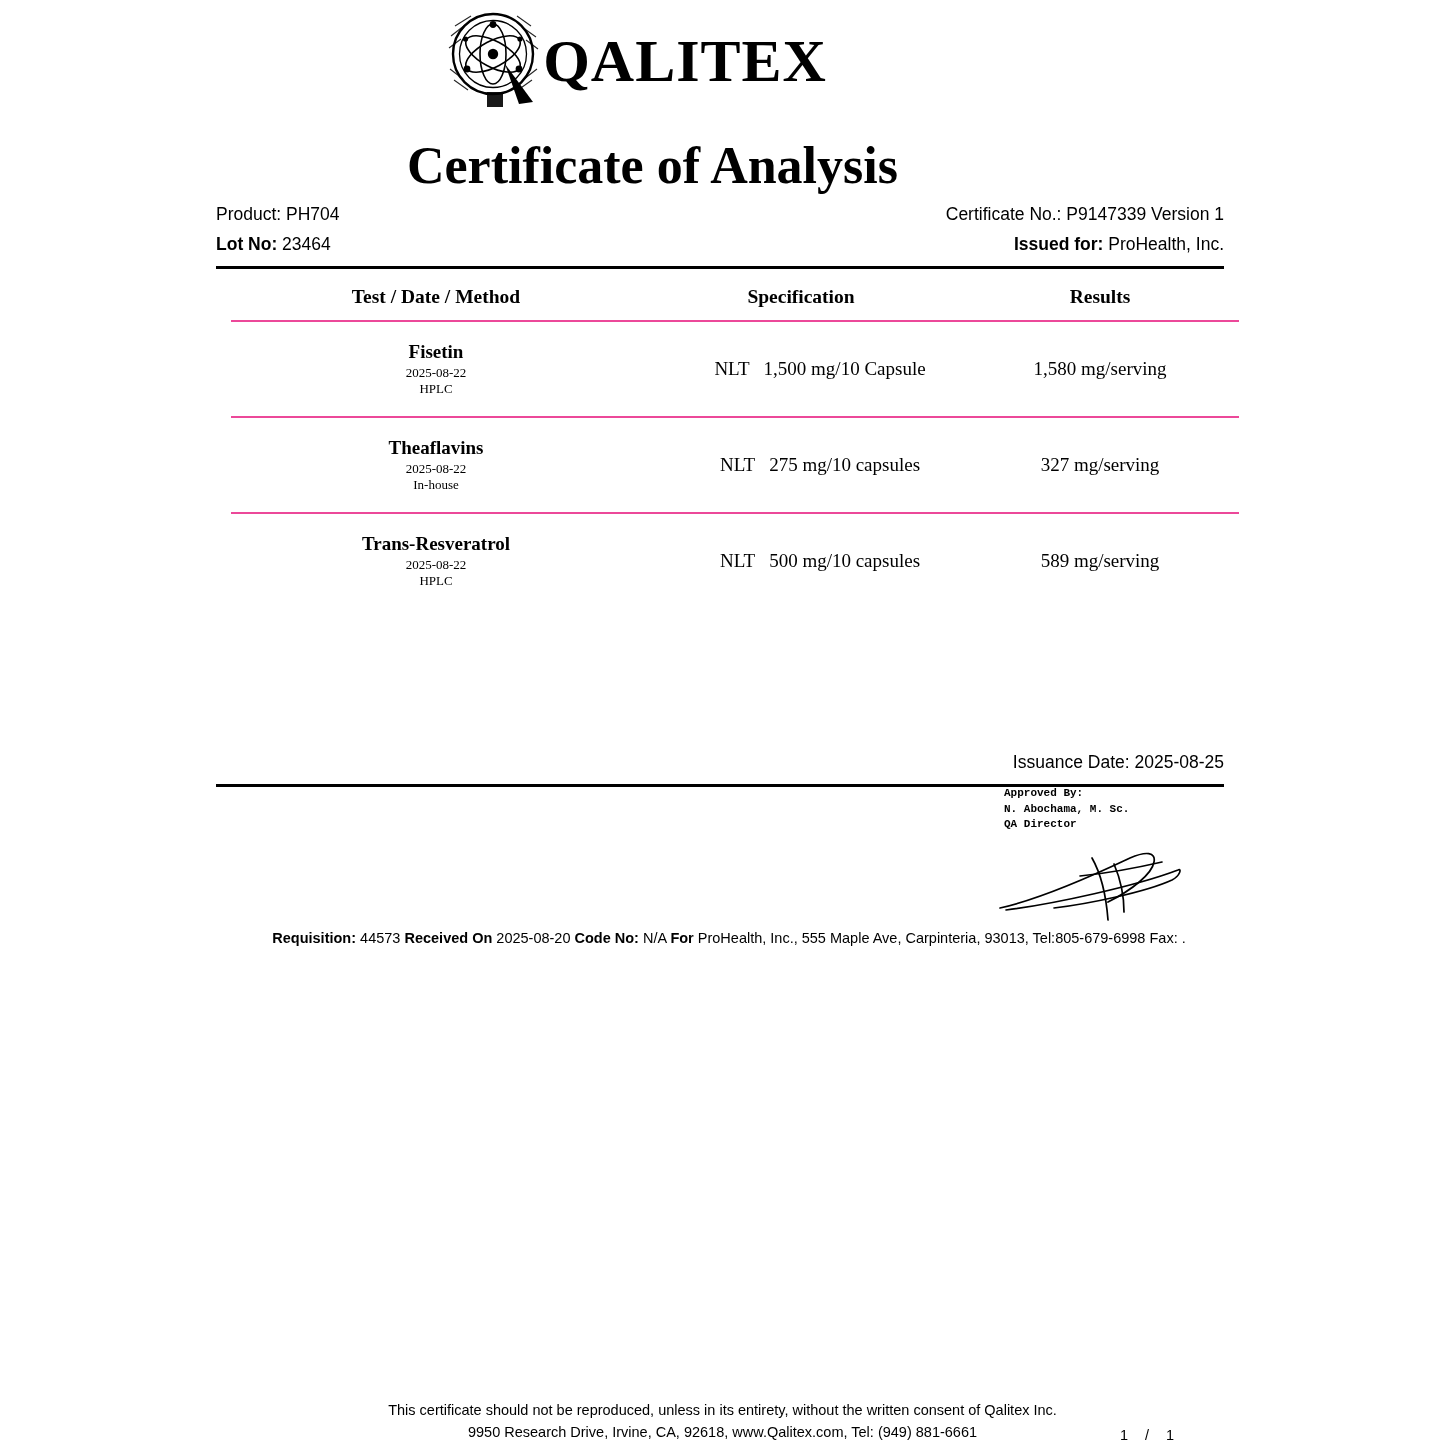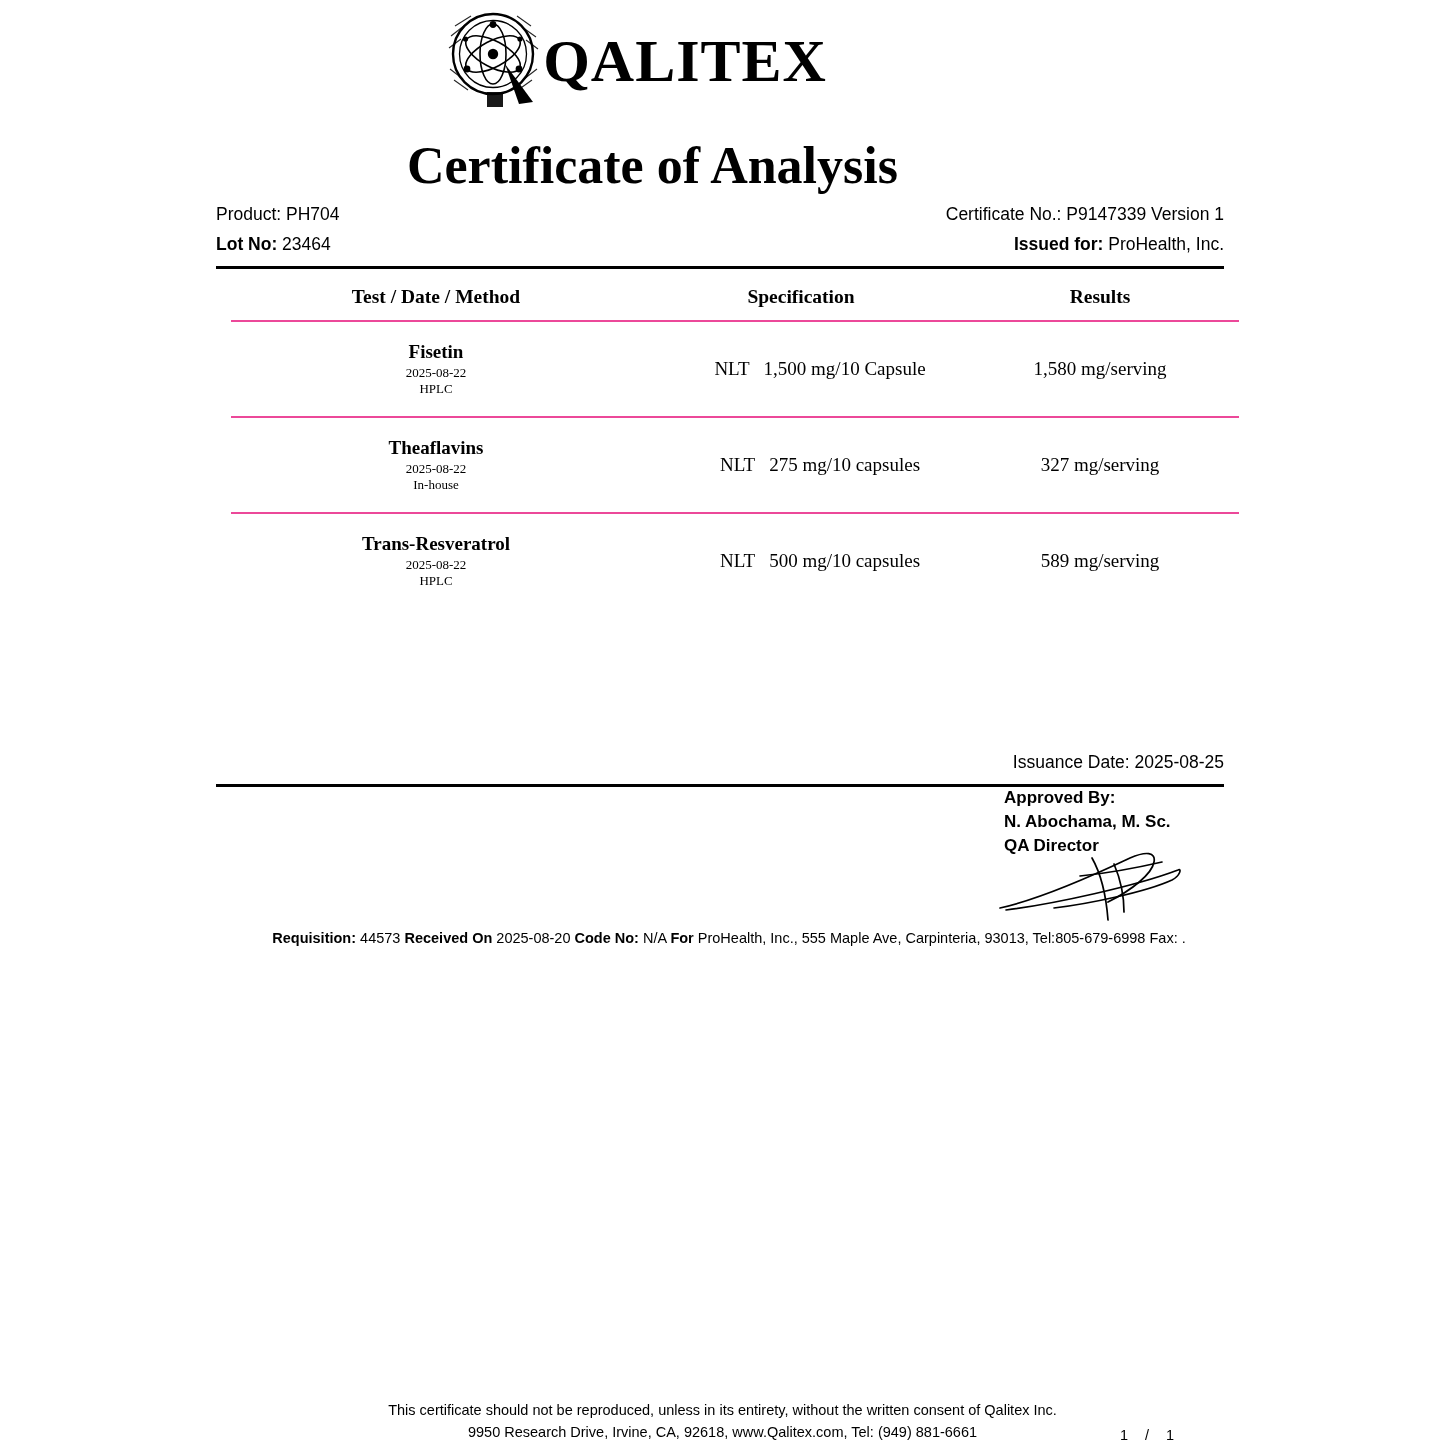--- a/index.html
+++ b/index.html
@@ -137,22 +137,22 @@
     font-family: "Liberation Sans", sans-serif;
     font-size: 17.5px;
   }
 
   
   .approval {
     position: absolute;
     left: 1004px;
     top: 786px;
     width: 222px;
-    font-family: Liberation Sans, sans-serif;
-    font-size: 17px;
+    font-family: Liberation Mono, monospace;
+    font-size: 11px;
     font-weight: bold;
     line-height: 1.42;
   }
   .sig-box {
     position: absolute;
     left: 996px;
     top: 846px;
     width: 230px;
     height: 78px;
   }

